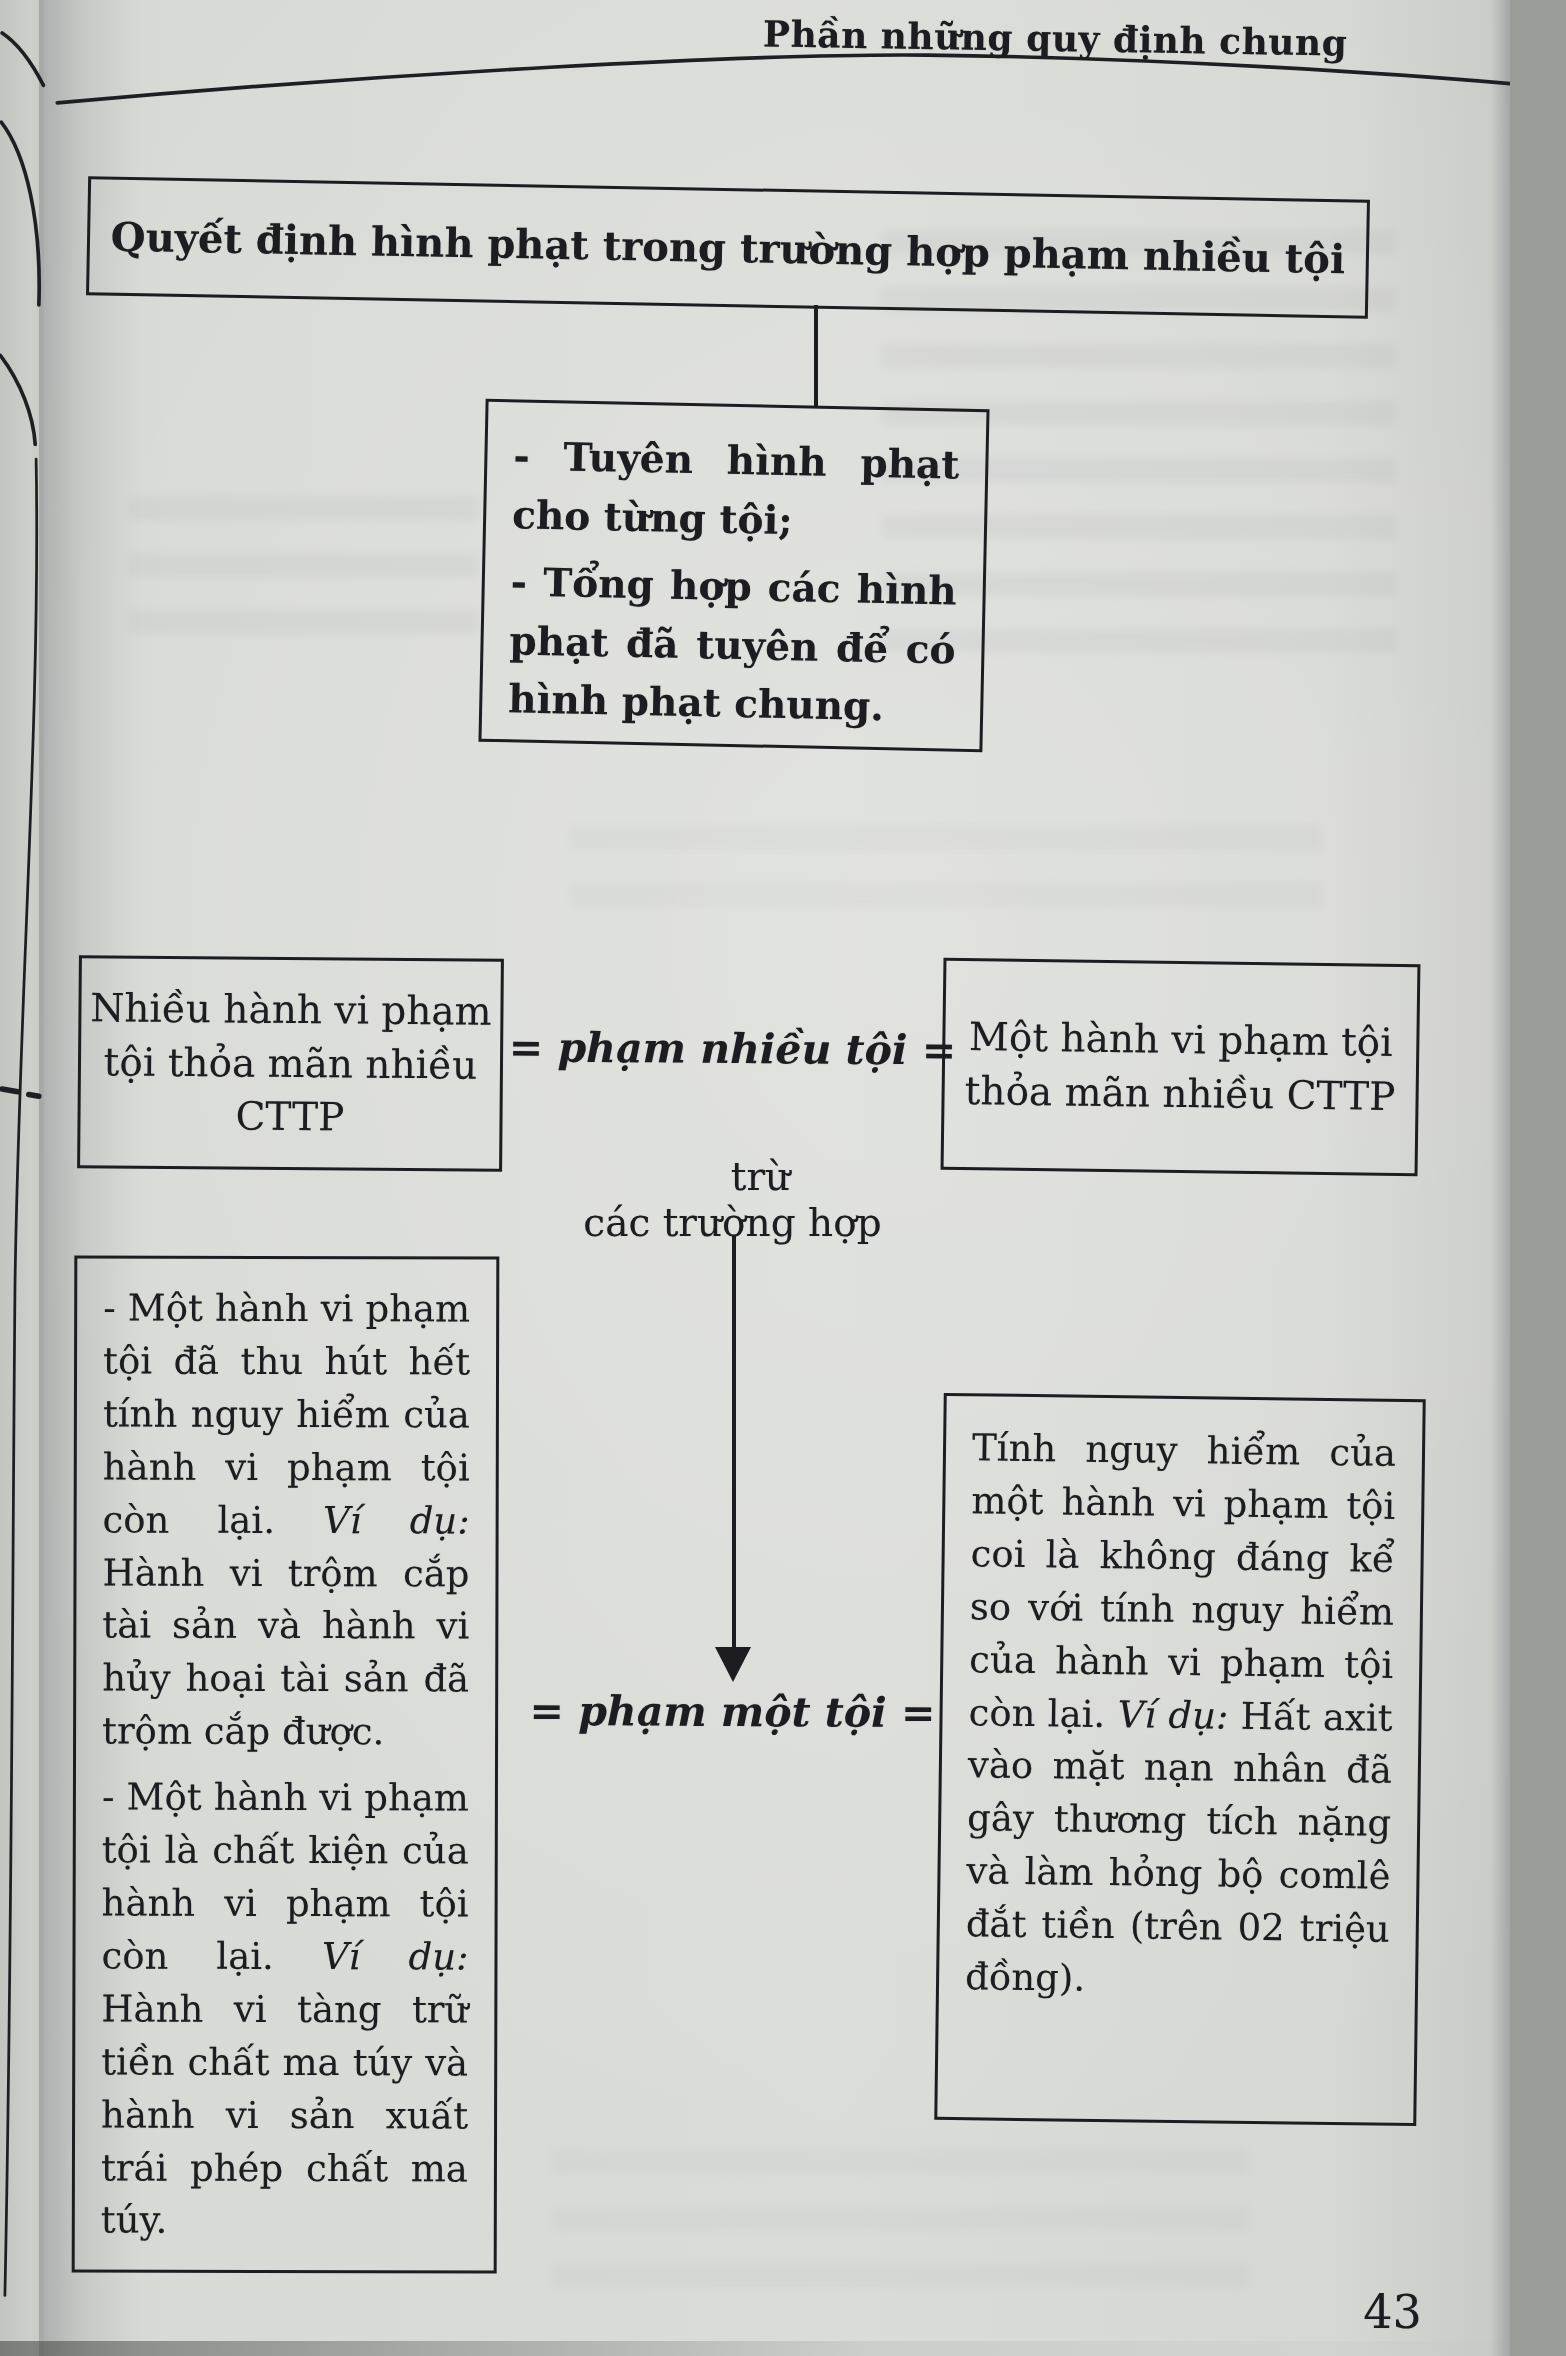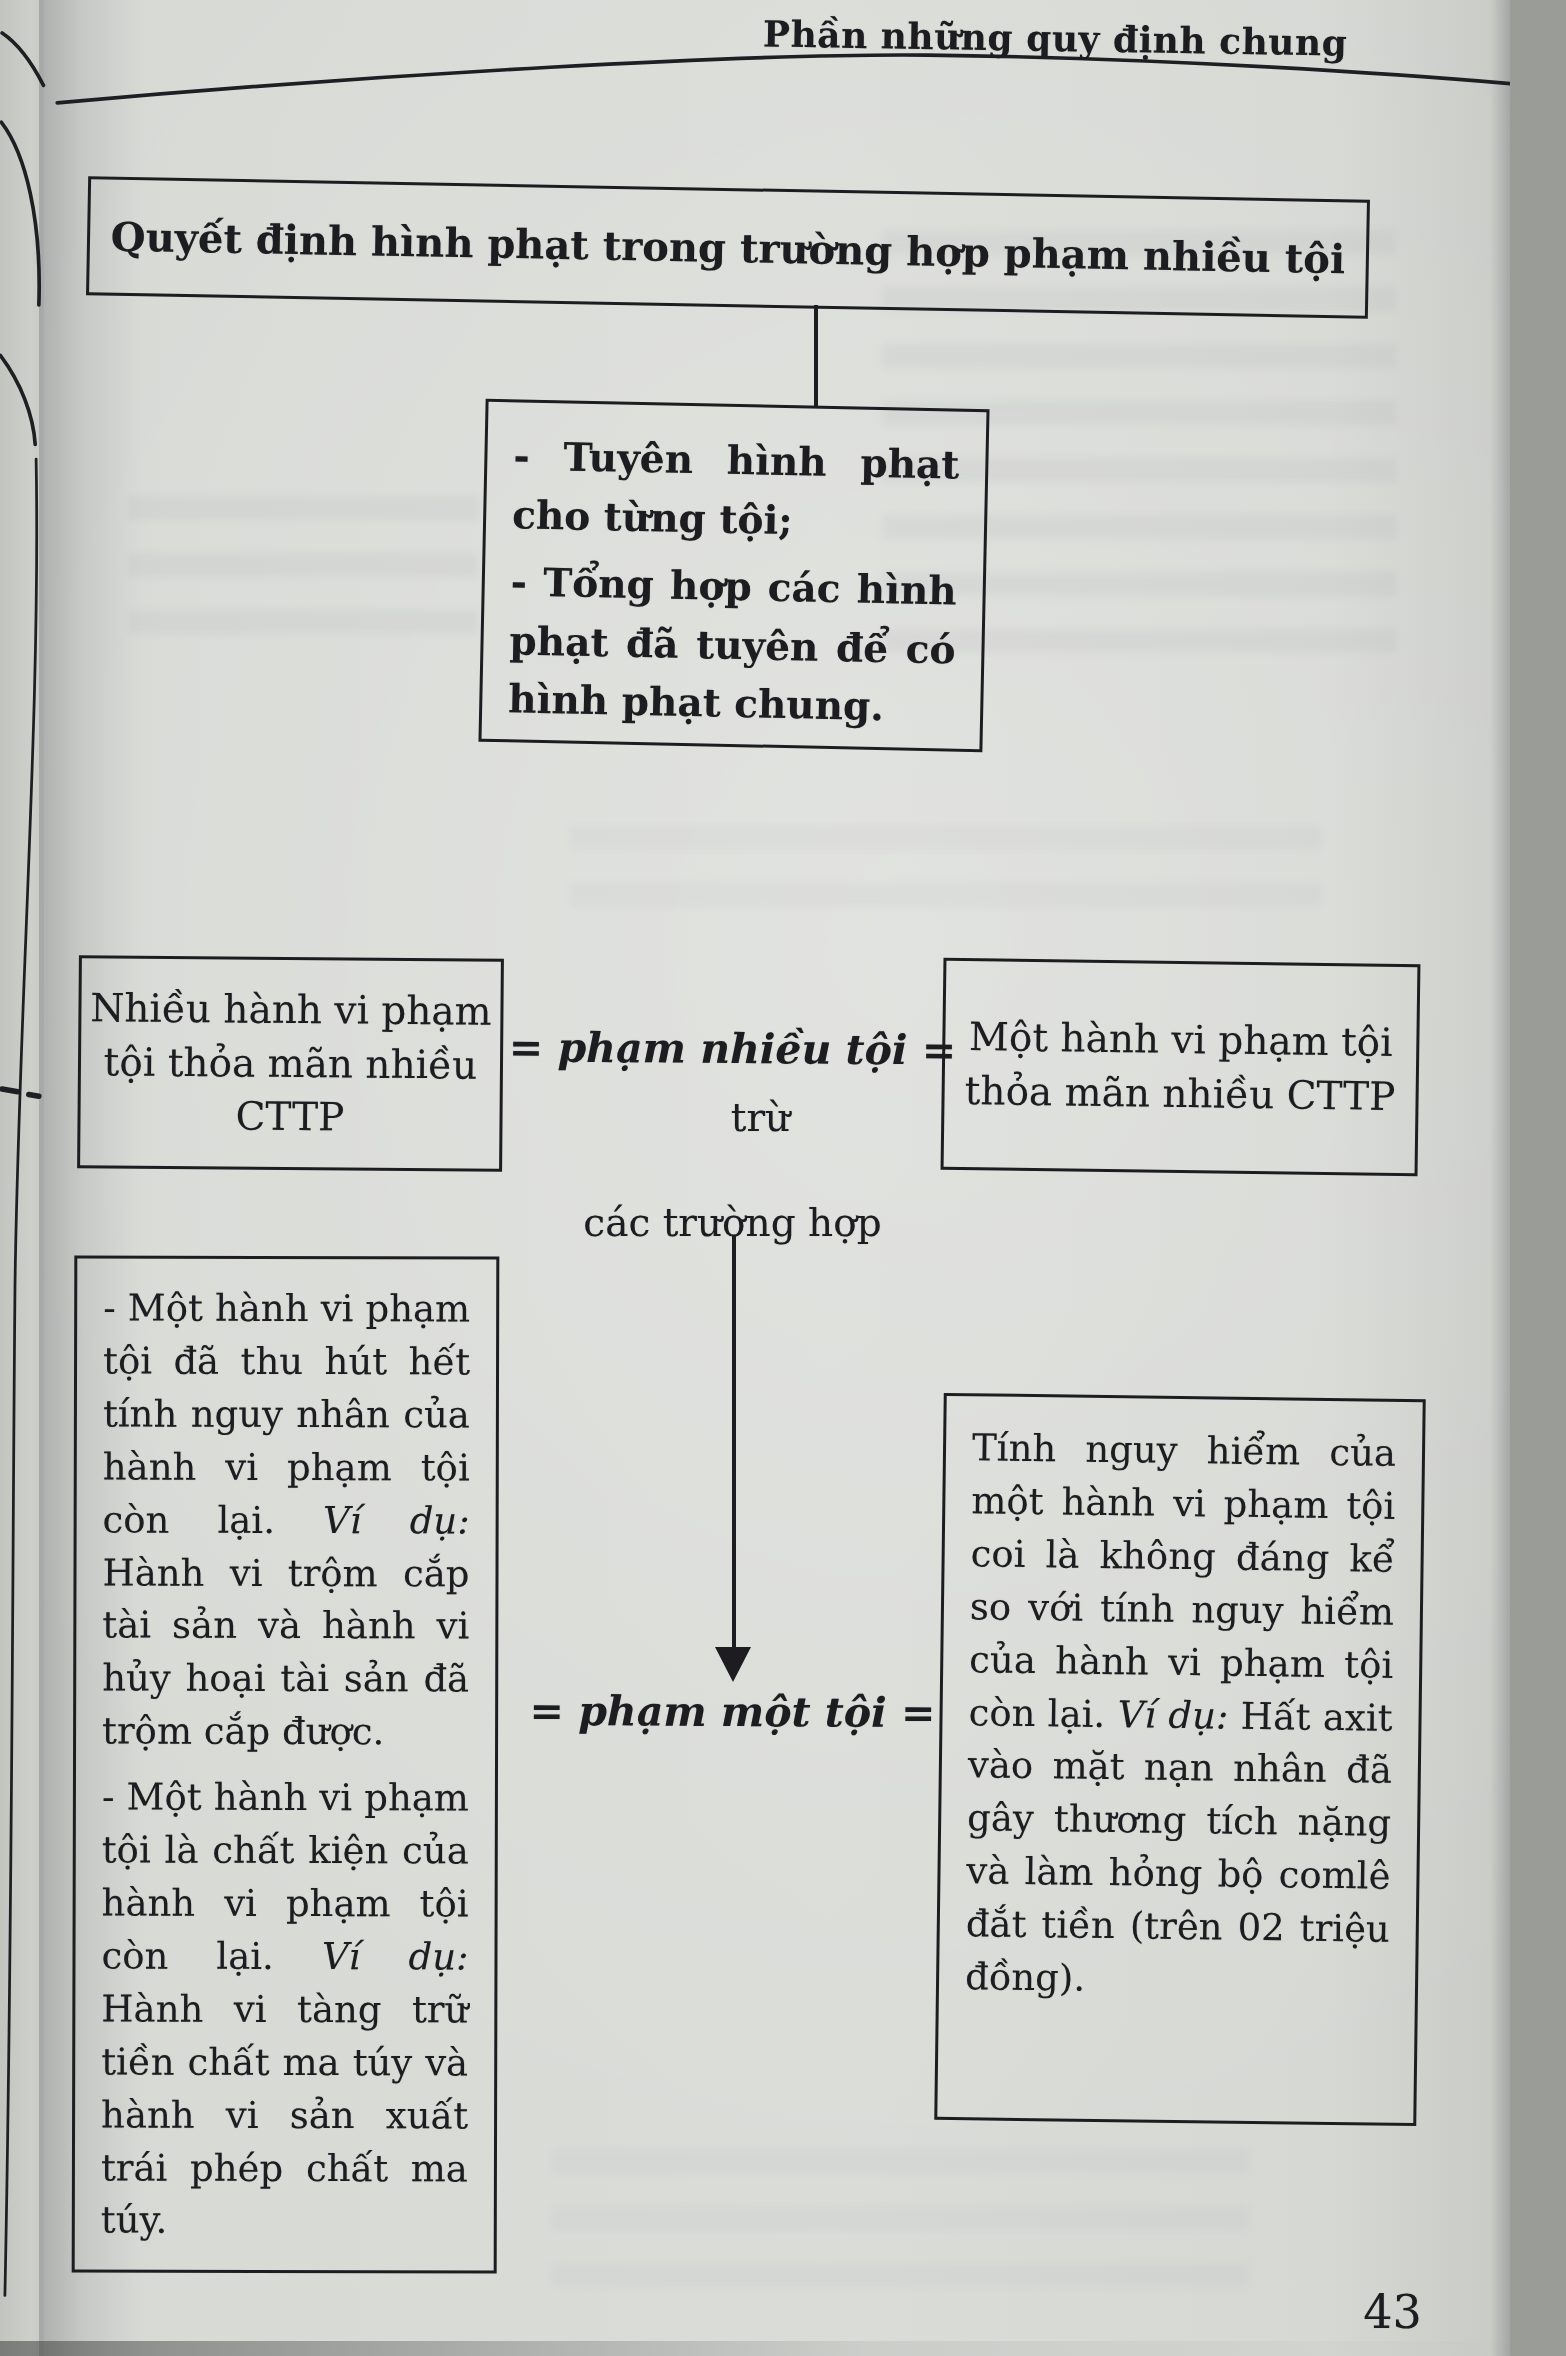--- a/index.html
+++ b/index.html
@@ -46,21 +46,21 @@
     padding:24px 26px;font-size:37px;line-height:1.43;text-align:justify;}
   .exceptions-box p{margin:0 0 13px 0;}
   .negligible-box{left:939px;top:1396px;width:482px;height:727px;transform:rotate(.75deg);
     padding:26px 26px;font-size:37px;line-height:1.43;text-align:justify;}
   .negligible-box p{margin:0;}
   .vi-du{font-style:italic;}
   
   .center-label{position:absolute;left:503px;width:459px;text-align:center;
     text-shadow:0 0 0.9px rgba(25,25,30,.35);}
   .equals-multi{top:1025px;font-size:41px;font-weight:bold;font-style:italic;transform:rotate(.4deg);}
-  .except-1{top:1095px;font-size:39px;padding-left:28px;}
+  .except-1{top:1154px;font-size:39px;padding-left:28px;}
   .except-2{top:1155px;font-size:39px;margin-top:45px;}
   .equals-single{top:1688px;font-size:41px;font-weight:bold;font-style:italic;transform:rotate(.3deg);}
   
   .v-connector{position:absolute;left:814px;top:305px;width:3.7px;height:103px;background:#1d1d21;}
   .arrow-line{position:absolute;left:732px;top:1236px;width:3.7px;height:415px;background:#1d1d21;}
   .arrow-head{position:absolute;left:715px;top:1647px;width:0;height:0;
     border-left:18.4px solid transparent;border-right:18.4px solid transparent;border-top:35px solid #1d1d21;}
   
   .page-number{position:absolute;left:1333px;top:2285px;width:119px;text-align:center;
     font-size:46px;text-shadow:0 0 0.9px rgba(25,25,30,.35);}
@@ -116,21 +116,21 @@
   <div class="box mid-box single-act-box">
     <div>Một hành vi phạm tội thỏa mãn nhiều CTTP</div>
   </div>
 
   <div class="arrow-line"></div>
   <div class="arrow-head"></div>
 
   <div class="center-label equals-single">= phạm một tội =</div>
 
   <div class="box exceptions-box">
-    <p><span>- Một hành vi phạm tội đã thu hút hết tính nguy nhân của hành vi phạm tội còn lại. </span><span class="vi-du">Ví dụ:</span><span> Hành vi trộm cắp tài sản và hành vi hủy hoại tài sản đã trộm cắp được.</span></p>
+    <p><span>- Một hành vi phạm tội đã thu hút hết tính nguy hiểm của hành vi phạm tội còn lại. </span><span class="vi-du">Ví dụ:</span><span> Hành vi trộm cắp tài sản và hành vi hủy hoại tài sản đã trộm cắp được.</span></p>
     <p><span>- Một hành vi phạm tội là chất kiện của hành vi phạm tội còn lại. </span><span class="vi-du">Ví dụ:</span><span> Hành vi tàng trữ tiền chất ma túy và hành vi sản xuất trái phép chất ma túy.</span></p>
   </div>
 
   <div class="box negligible-box">
     <p><span>Tính nguy hiểm của một hành vi phạm tội coi là không đáng kể so với tính nguy hiểm của hành vi phạm tội còn lại. </span><span class="vi-du">Ví dụ:</span><span> Hất axit vào mặt nạn nhân đã gây thương tích nặng và làm hỏng bộ comlê đắt tiền (trên 02 triệu đồng).</span></p>
   </div>
 
   <div class="page-number">43</div>
 
 </div>

